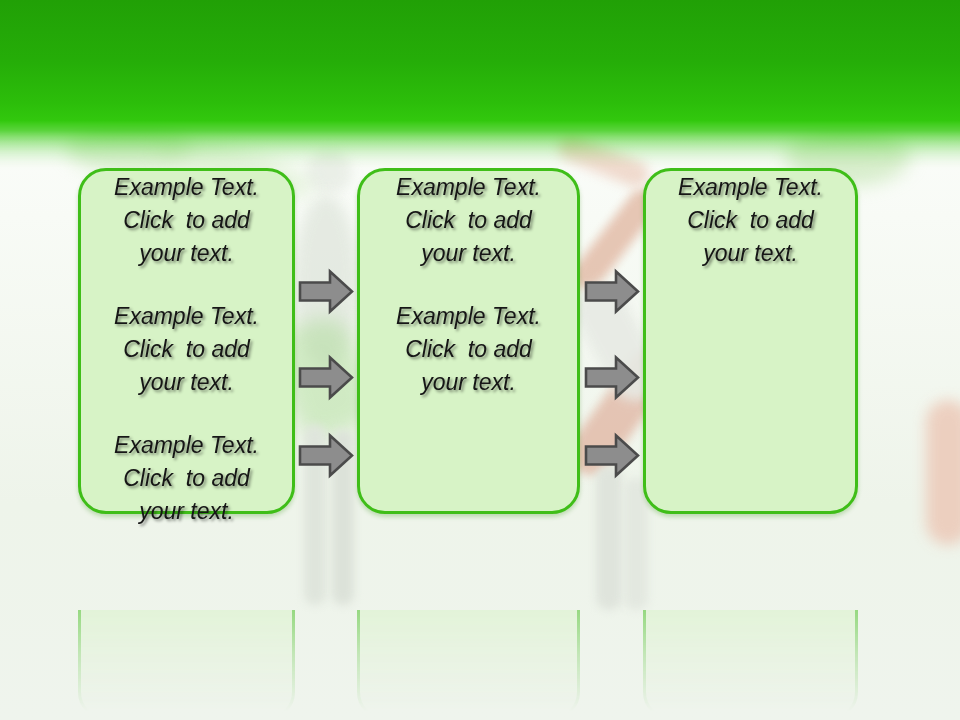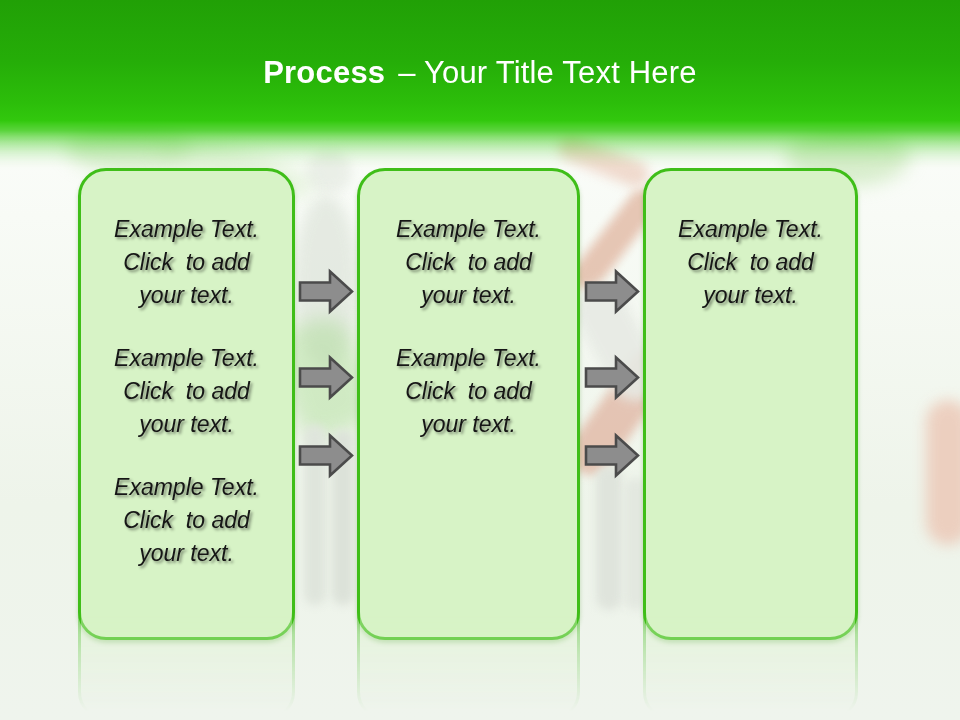--- a/index.html
+++ b/index.html
@@ -49,24 +49,23 @@
   }
   .title{
     position:absolute;left:0;top:54px;width:960px;z-index:3;
     text-align:center;color:#ffffff;font-size:31px;line-height:38px;
     letter-spacing:.2px;white-space:pre;
   }
   .title .kw{font-weight:bold;}
   .title .rest{font-weight:normal;margin-left:13px;}
   
   .pbox{
-    position:absolute;top:168px;height:472px;z-index:3;box-sizing:border-box;
+    position:absolute;top:168px;height:346px;z-index:3;box-sizing:border-box;
     background:#d7f3c6;border:3px solid #3fbe18;border-radius:28px;
     box-shadow:0 3px 4px rgba(60,150,30,.28);
-    padding-top:42px;
   }
   .pbox.b1{left:78px;width:217px;}
   .pbox.b2{left:357px;width:223px;}
   .pbox.b3{left:643px;width:215px;}
   .tblock{margin:0 12px 30px 12px;text-align:center;}
   .tline{
     display:block;font-style:italic;font-size:23px;line-height:33px;
     color:#161616;white-space:pre-wrap;
     text-shadow:2px 2px 3px rgba(0,0,0,.45);
   }
@@ -105,21 +104,20 @@
   <div class="bgshape band-right-2"></div>
   <div class="bgshape limb-right"></div>
   <div class="bgshape leg-right-1"></div>
   <div class="bgshape leg-right-2"></div>
   <div class="bgshape salmon-edge"></div>
   <div class="bgshape leaf-1"></div>
   <div class="bgshape leaf-2"></div>
   <div class="bgshape leaf-3"></div>
 
   <div class="header"></div>
-  <div class="title"><span class="kw">Process</span><span class="rest">– Your Title Text Here</span></div>
 
   <div class="pbox b1">
     <div class="tblock">
       <span class="tline">Example Text.</span>
       <span class="tline">Click  to add</span>
       <span class="tline">your text.</span>
     </div>
     <div class="tblock">
       <span class="tline">Example Text.</span>
       <span class="tline">Click  to add</span>

